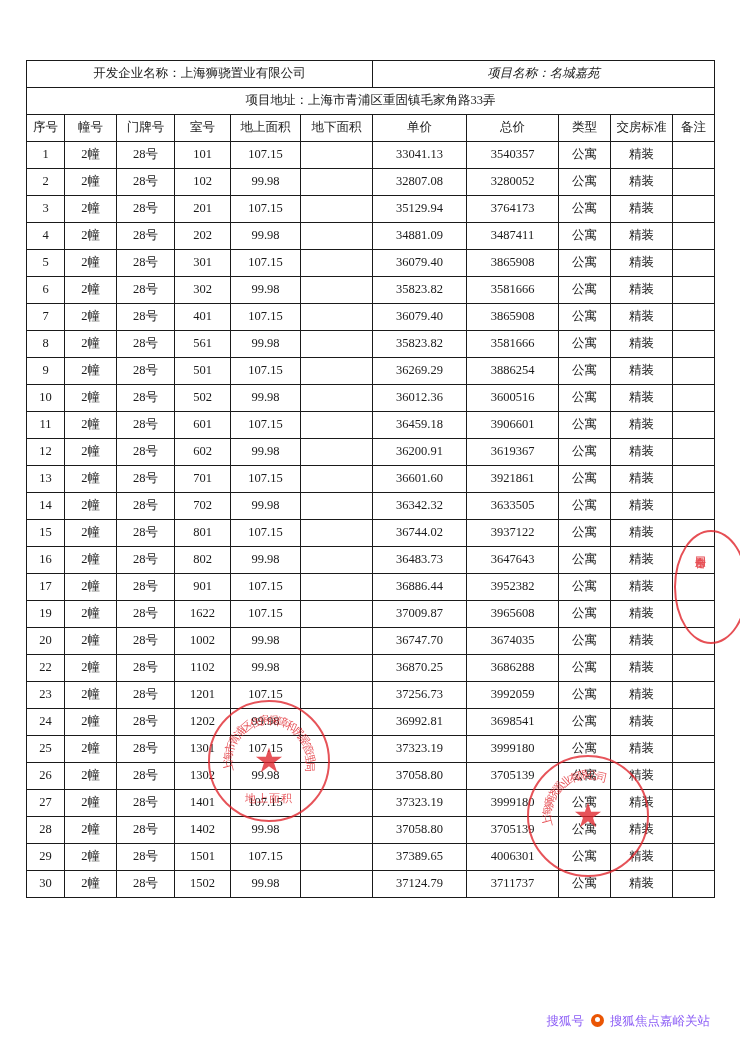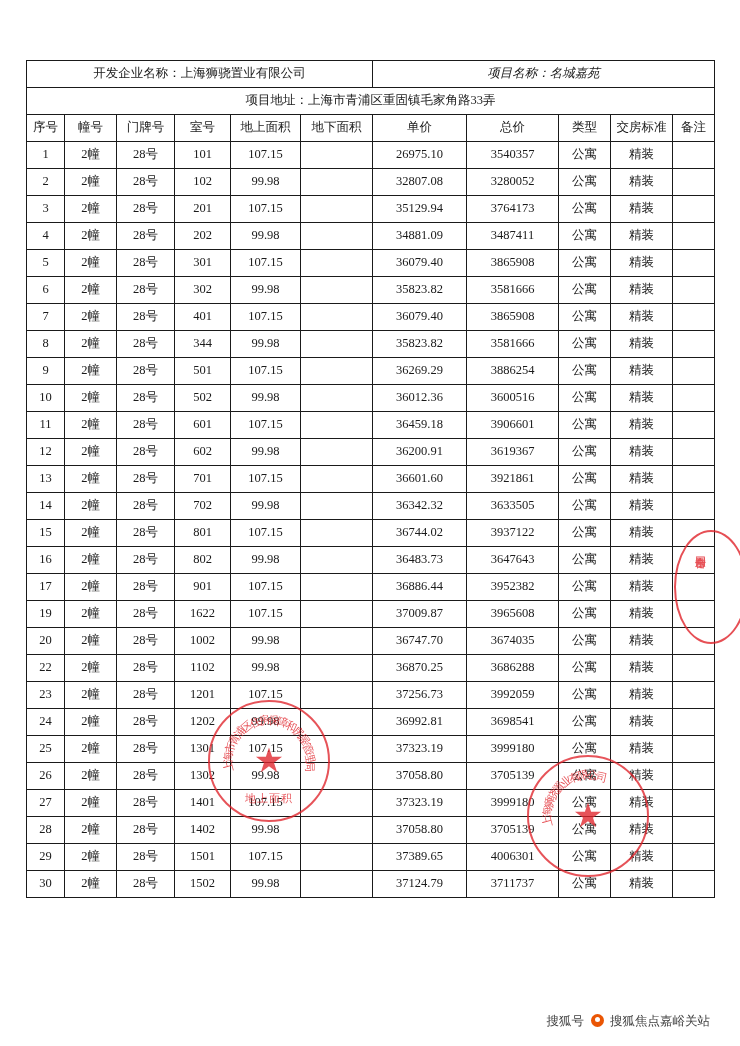--- a/index.html
+++ b/index.html
@@ -143,21 +143,21 @@
     line-height: 1.4;
   }
   .footer {
     position: absolute;
     left: 0;
     right: 0;
     bottom: 16px;
     text-align: right;
     padding-right: 30px;
     font-size: 12.5px;
-    color: #404040;
+    color: #8b5cf6;
     font-family: "Liberation Sans", sans-serif;
   }
   .footer .logo-dot {
     display: inline-block;
     width: 13px;
     height: 13px;
     border-radius: 50%;
     background: #ea5504;
     vertical-align: -2px;
     margin: 0 3px;
@@ -215,21 +215,21 @@
         </tr>
       </tbody>
       <tbody id="rows-body">
           <tr class="data">
             <td>1</td>
             <td>2幢</td>
             <td>28号</td>
             <td>101</td>
             <td>107.15</td>
             <td></td>
-            <td>26975.10</td>
+            <td>33041.13</td>
             <td>3540357</td>
             <td>公寓</td>
             <td>精装</td>
             <td></td>
           </tr>
           <tr class="data">
             <td>2</td>
             <td>2幢</td>
             <td>28号</td>
             <td>102</td>
@@ -303,21 +303,21 @@
             <td>36079.40</td>
             <td>3865908</td>
             <td>公寓</td>
             <td>精装</td>
             <td></td>
           </tr>
           <tr class="data">
             <td>8</td>
             <td>2幢</td>
             <td>28号</td>
-            <td>344</td>
+            <td>561</td>
             <td>99.98</td>
             <td></td>
             <td>35823.82</td>
             <td>3581666</td>
             <td>公寓</td>
             <td>精装</td>
             <td></td>
           </tr>
           <tr class="data">
             <td>9</td>

